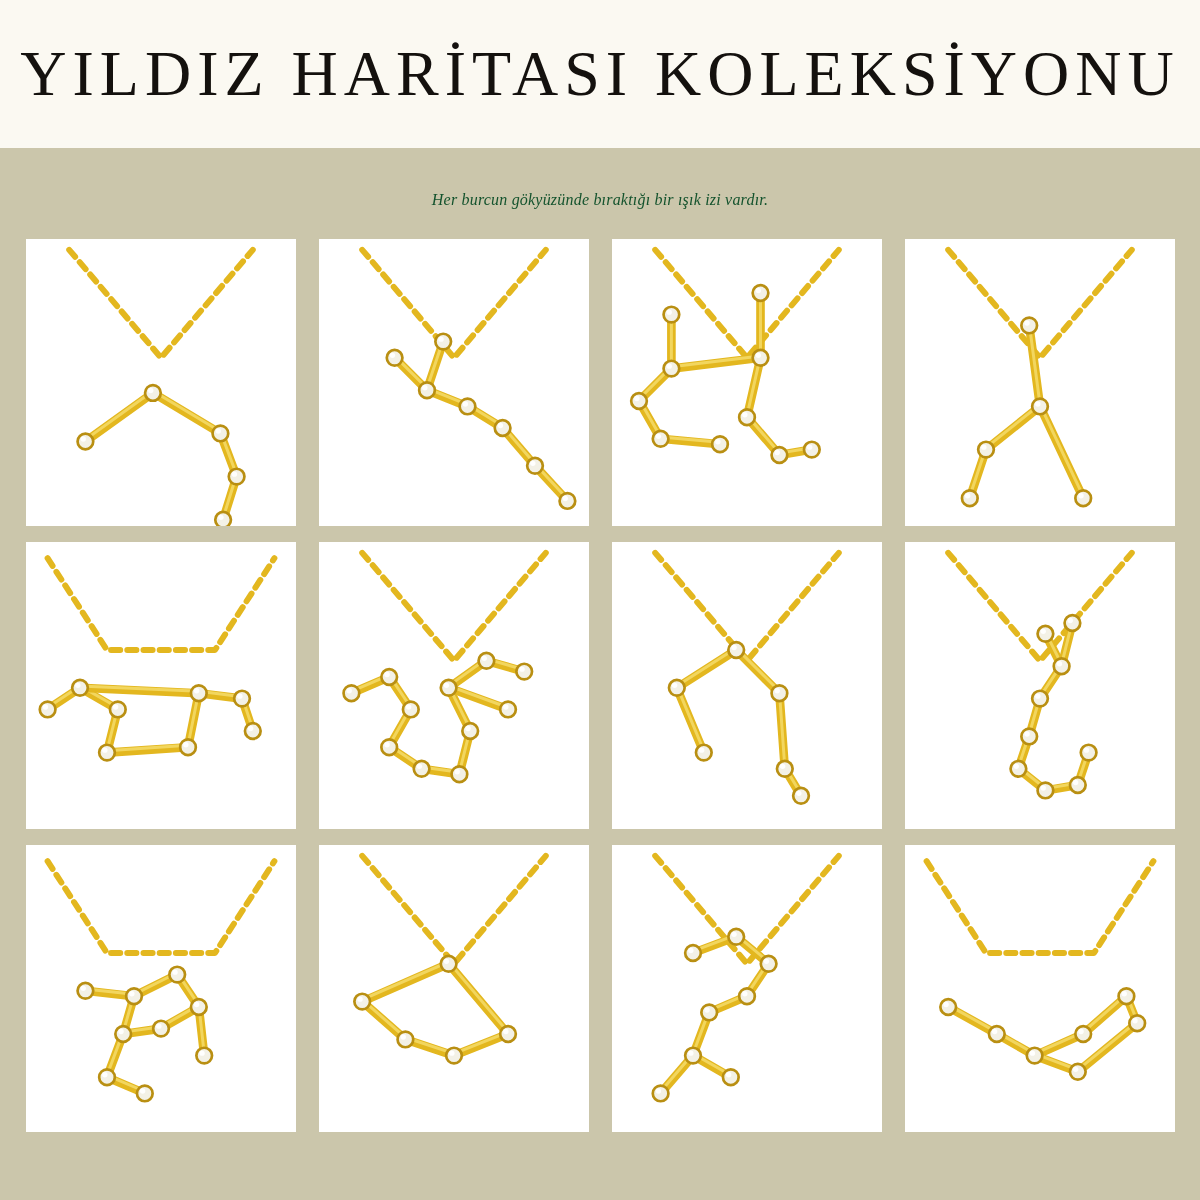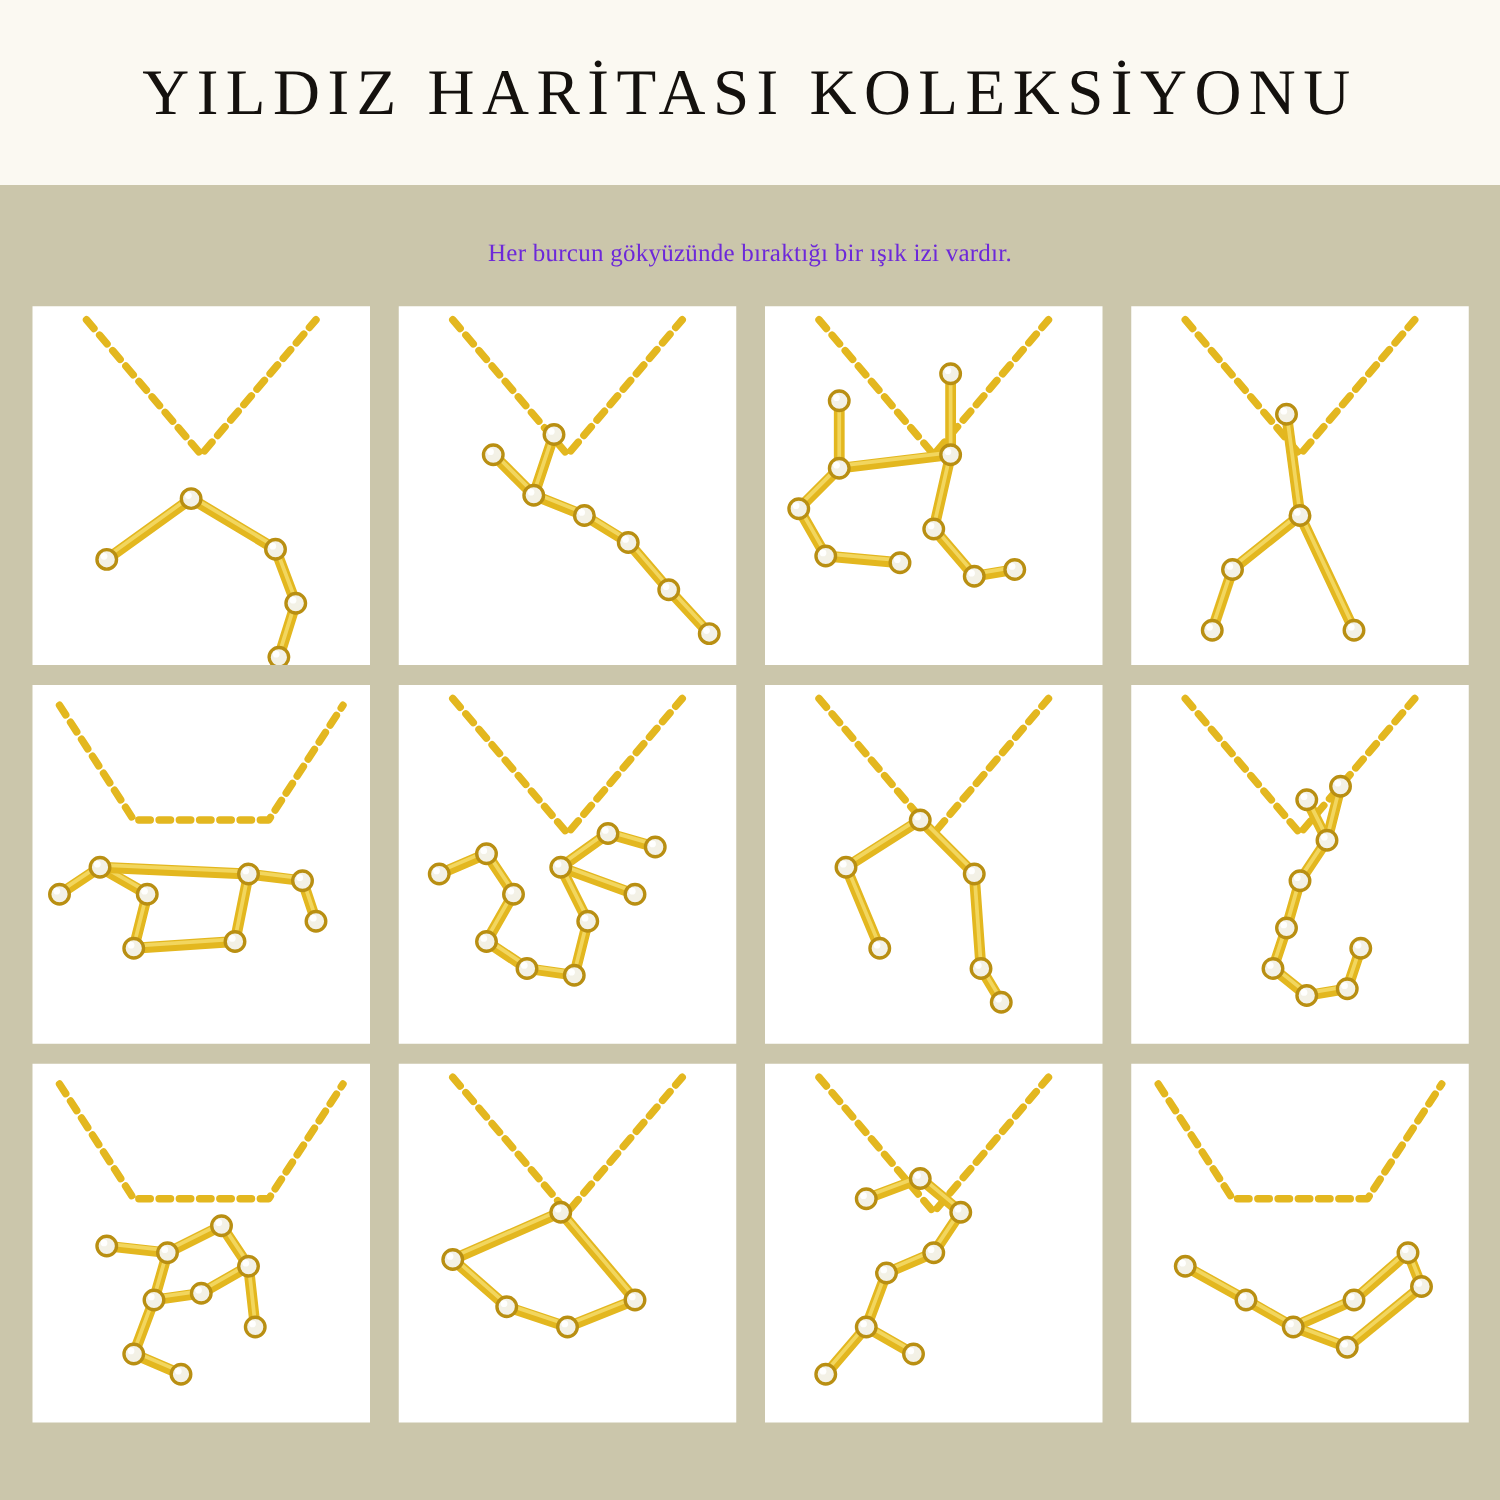--- a/index.html
+++ b/index.html
@@ -24,38 +24,39 @@
   .header-band {
     background: #fbf9f2;
     height: 148px;
     display: flex;
     align-items: center;
     justify-content: center;
     flex: 0 0 auto;
   }
   .header-title {
     font-family: "Liberation Serif", serif;
-    font-size: 52px;
+    font-size: 64px;
     letter-spacing: 6px;
     color: #14110e;
     font-weight: 400;
     white-space: nowrap;
   }
   
   .subtitle-wrap {
     padding: 40px 0 26px 0;
     text-align: center;
     flex: 0 0 auto;
   }
   .subtitle-line {
     font-family: "Liberation Serif", serif;
-    font-size: 20px;
-    color: #6d28d9;
+    font-size: 16px;
+    color: #14532d;
     line-height: 1.55;
     letter-spacing: 0.2px;
+    font-style: italic;
   }
   
   .grid {
     flex: 1 1 auto;
     display: grid;
     grid-template-columns: repeat(4, 270px);
     grid-template-rows: repeat(3, 287px);
     justify-content: center;
     align-content: start;
     column-gap: 23px;

